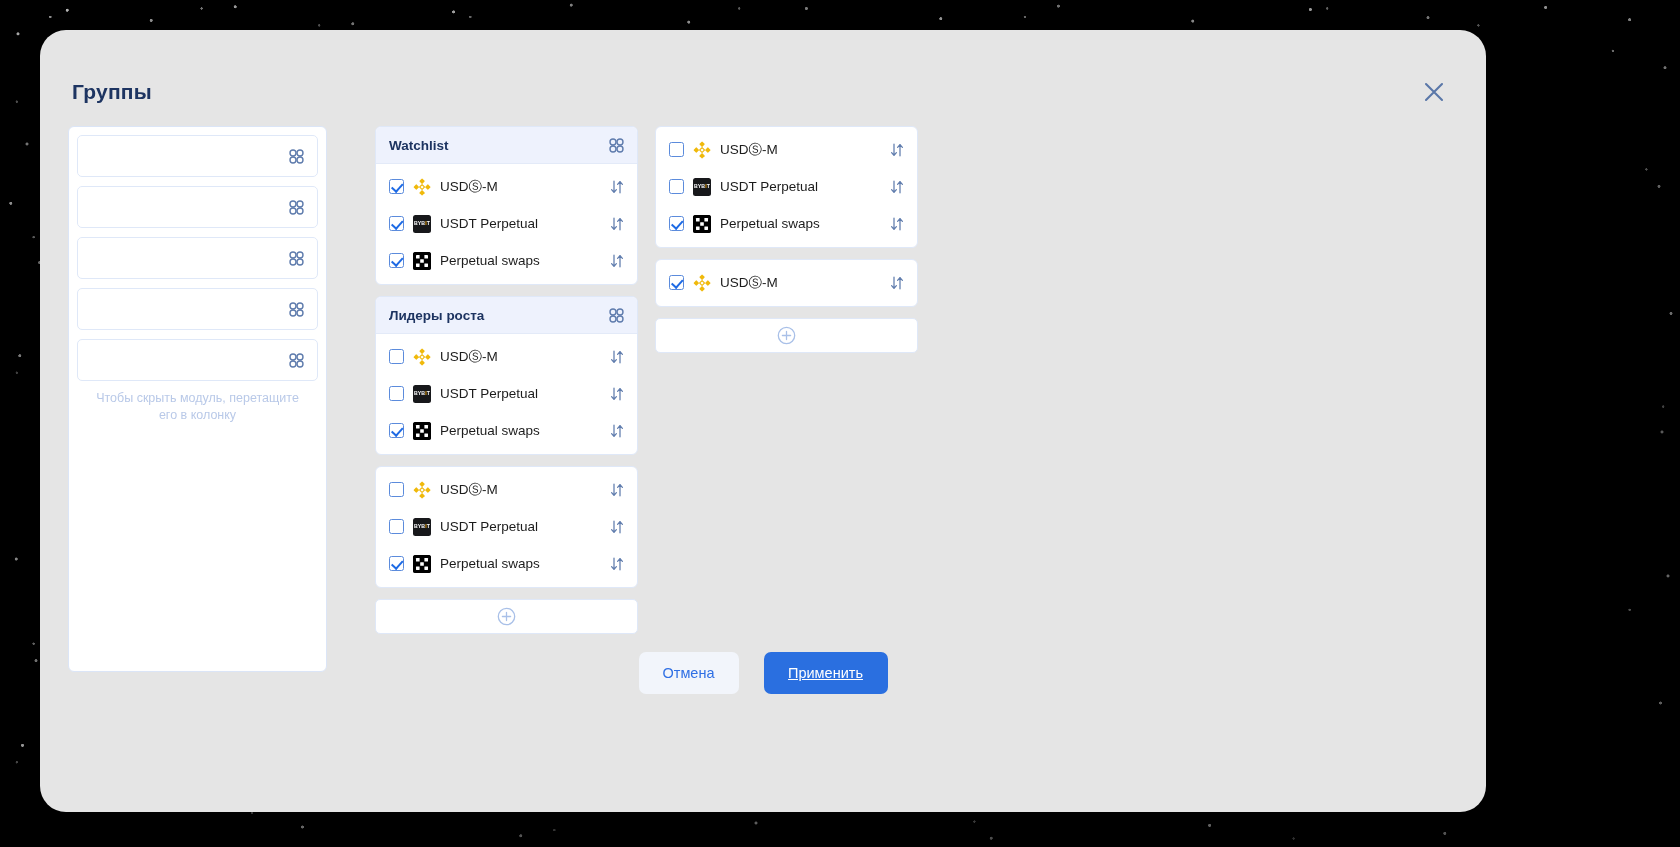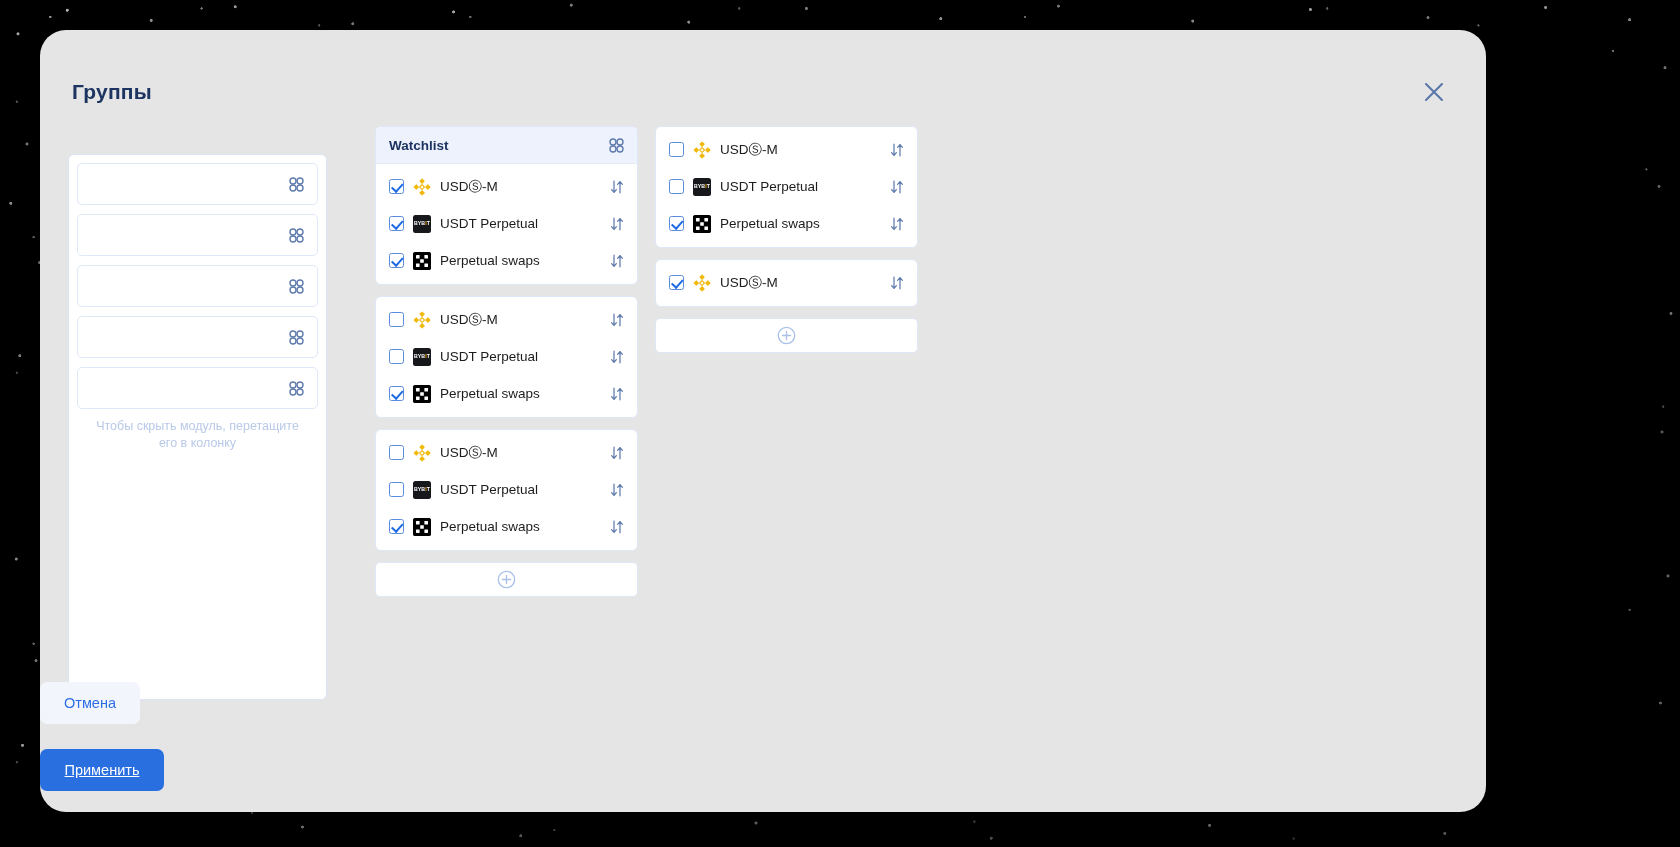--- a/index.html
+++ b/index.html
@@ -120,21 +120,20 @@
   .close-btn svg { display:block; }
 
   
   .left-col {
     position: absolute; left: 28px; top: 96px;
     width: 259px; height: 546px;
     border: 1px solid #dbe5f7;
     border-radius: 6px;
     background: #fff;
     padding: 8px;
-    margin-top: 28px;
   }
   .slot {
     height: 42px;
     border: 1px solid #dfe8f8;
     border-radius: 5px;
     margin-bottom: 9px;
     display: flex; align-items: center; justify-content: flex-end;
     padding-right: 12px;
     background: #fff;
   }
@@ -217,22 +216,22 @@
   .add-row {
     height: 35px;
     border: 1px solid #dfe8f8;
     border-radius: 5px;
     display: flex; align-items: center; justify-content: center;
     background: #fff; cursor: pointer;
   }
 
   
   .footer {
-    position: absolute; left: 0; right: 0; top: 652px;
-    display: flex; justify-content: center; gap: 25px; flex-direction: column;
+    position: absolute; left: 0; right: 0; top: 622px;
+    display: flex; justify-content: center; gap: 25px;
   }
   .btn {
     border: none; border-radius: 7px;
     font-family: "Liberation Sans", sans-serif;
     font-size: 14.5px; cursor: pointer;
   }
   .btn-cancel {
     width: 100px; height: 42px;
     background: #f2f5fb; color: #2f6fe4;
   }
@@ -364,20 +363,29 @@
   </span>
               <span class="label">Perpetual swaps</span>
               <svg class="sort-icon" viewBox="0 0 16 16">
     <path d="M5 2.2 V13.4 M5 13.4 L2.6 10.6 M5 13.4 L7.4 10.6" fill="none" stroke="#5f7cad" stroke-width="1.25" stroke-linecap="round" stroke-linejoin="round"></path>
     <path d="M11 13.8 V2.6 M11 2.6 L8.6 5.4 M11 2.6 L13.4 5.4" fill="none" stroke="#5f7cad" stroke-width="1.25" stroke-linecap="round" stroke-linejoin="round"></path>
   </svg>
             </div>
           </div>
         </div>
         <div class="card">
+          <div class="card-head">
+            <span class="title">Лидеры роста</span>
+            <svg class="grid-icon" viewBox="0 0 17 17">
+    <circle cx="5" cy="5" r="3" fill="none" stroke="#5f7cad" stroke-width="1.4"></circle>
+    <circle cx="12" cy="5" r="3" fill="none" stroke="#5f7cad" stroke-width="1.4"></circle>
+    <circle cx="5" cy="12" r="3" fill="none" stroke="#5f7cad" stroke-width="1.4"></circle>
+    <circle cx="12" cy="12" r="3" fill="none" stroke="#5f7cad" stroke-width="1.4"></circle>
+  </svg>
+          </div>
           <div class="rows">
             <div class="row">
               <span class="cb "></span>
               <svg class="logo" viewBox="0 0 24 24">
     <g fill="#f0b90b">
       <rect x="9.4" y="1.6" width="5.4" height="5.4" rx=".7" transform="rotate(45 12.1 4.3)"></rect>
       <rect x="9.4" y="17.1" width="5.4" height="5.4" rx=".7" transform="rotate(45 12.1 19.8)"></rect>
       <rect x="1.7" y="9.35" width="5.4" height="5.4" rx=".7" transform="rotate(45 4.4 12.05)"></rect>
       <rect x="17.1" y="9.35" width="5.4" height="5.4" rx=".7" transform="rotate(45 19.8 12.05)"></rect>
       <rect x="9.1" y="9.05" width="6" height="6" rx=".8" transform="rotate(45 12.1 12.05)"></rect>

